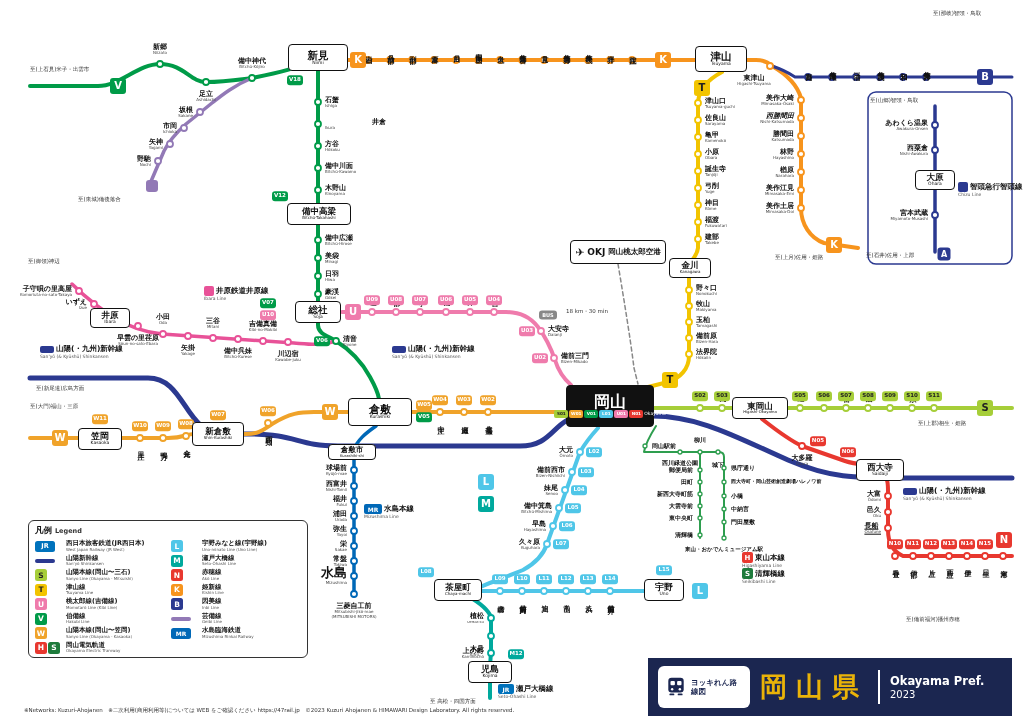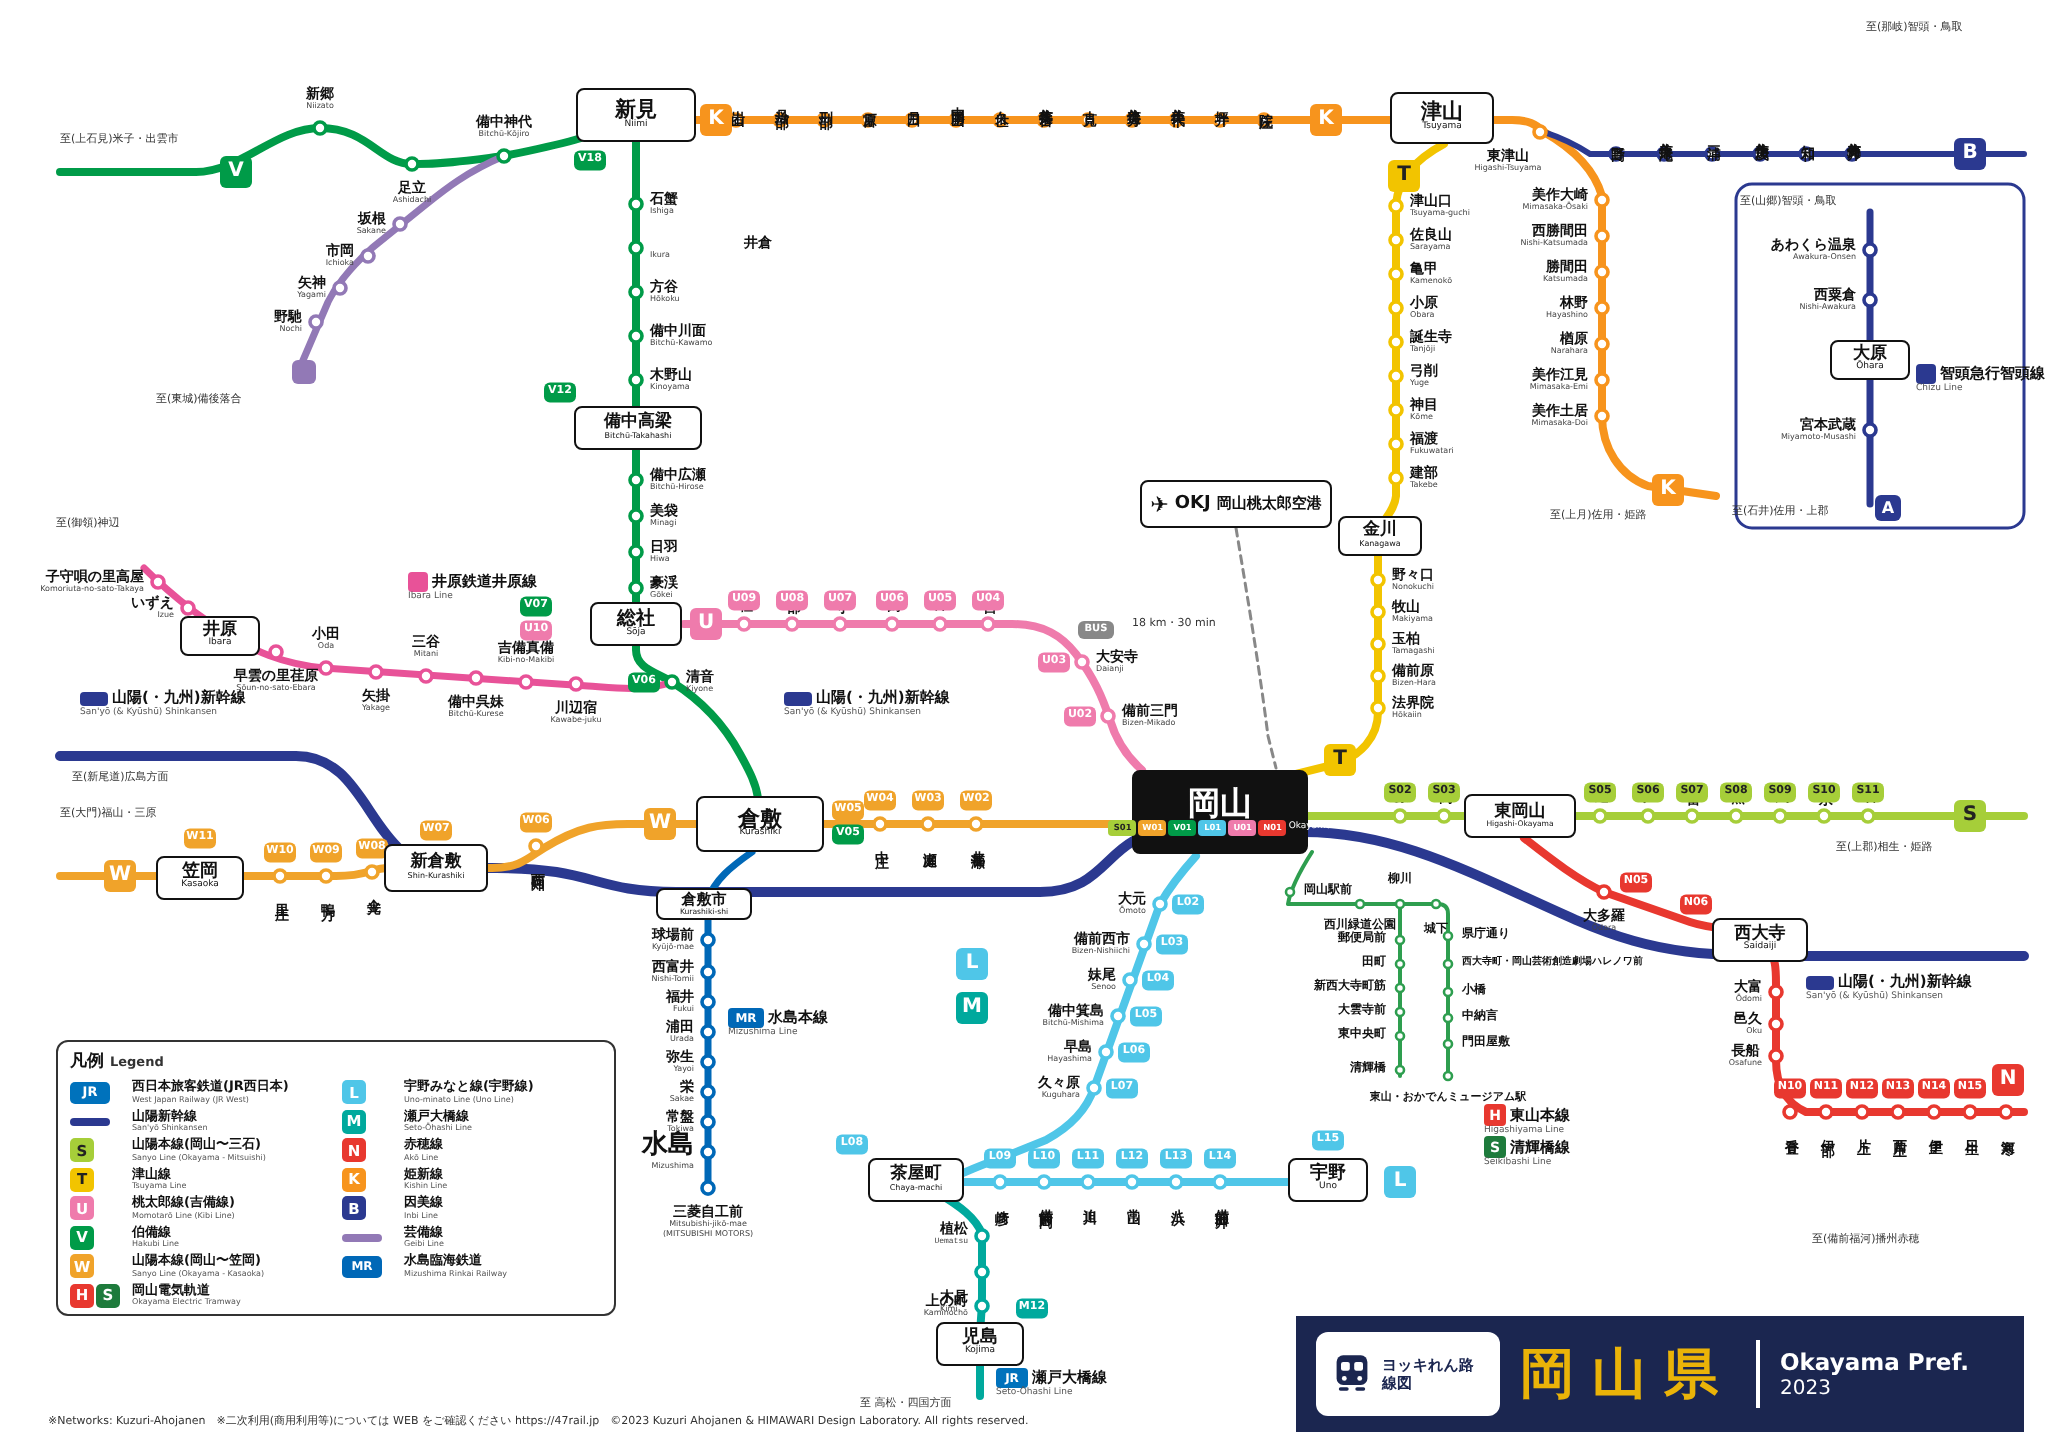--- a/index.html
+++ b/index.html
@@ -561,21 +561,21 @@
     </div>
     <div class="slabel" style="left: 754px; top: 74px; transform: translateX(-50%); text-align: center;">
       <div class="kj" style="font-size: 7px;">東津山</div>
       <div class="rm">Higashi-Tsuyama</div>
     </div>
     <div class="slabel" style="right: 230px; top: 100px; transform: translateY(-50%); text-align: right;">
       <div class="kj" style="font-size: 7px;">美作大崎</div>
       <div class="rm">Mimasaka-Ōsaki</div>
     </div>
     <div class="slabel" style="right: 230px; top: 118px; transform: translateY(-50%); text-align: right;">
-      <div class="kj" style="font-size: 7px;">西勝間田</div>
+      <div class="kj" style="font-size: 7px; font-style: italic;">西勝間田</div>
       <div class="rm">Nishi-Katsumada</div>
     </div>
     <div class="slabel" style="right: 230px; top: 136px; transform: translateY(-50%); text-align: right;">
       <div class="kj" style="font-size: 7px;">勝間田</div>
       <div class="rm">Katsumada</div>
     </div>
     <div class="slabel" style="right: 230px; top: 154px; transform: translateY(-50%); text-align: right;">
       <div class="kj" style="font-size: 7px;">林野</div>
       <div class="rm">Hayashino</div>
     </div>
@@ -744,21 +744,21 @@
       <div class="rm">Ōdara</div>
     </div>
     <div class="slabel" style="right: 143px; top: 496px; transform: translateY(-50%); text-align: right;">
       <div class="kj" style="font-size: 7px;">大富</div>
       <div class="rm">Ōdomi</div>
     </div>
     <div class="slabel" style="right: 143px; top: 512px; transform: translateY(-50%); text-align: right;">
       <div class="kj" style="font-size: 7px;">邑久</div>
       <div class="rm">Oku</div>
     </div>
-    <div class="slabel" style="right: 143px; top: 528px; transform: translateY(-50%); text-align: center;">
+    <div class="slabel" style="right: 143px; top: 528px; transform: translateY(-50%); text-align: left; text-decoration: underline;">
       <div class="kj" style="font-size: 7px;">長船</div>
       <div class="rm">Osafune</div>
     </div>
     <div class="slabel vert" style="left: 895px; top: 564px; transform: translateX(-50%);">
       <div class="kj" style="font-size: 7px;">香登</div>
     </div>
     <div class="slabel vert" style="left: 913px; top: 564px; transform: translateX(-50%);">
       <div class="kj" style="font-size: 7px;">伊部</div>
     </div>
     <div class="slabel vert" style="left: 931px; top: 564px; transform: translateX(-50%);">

